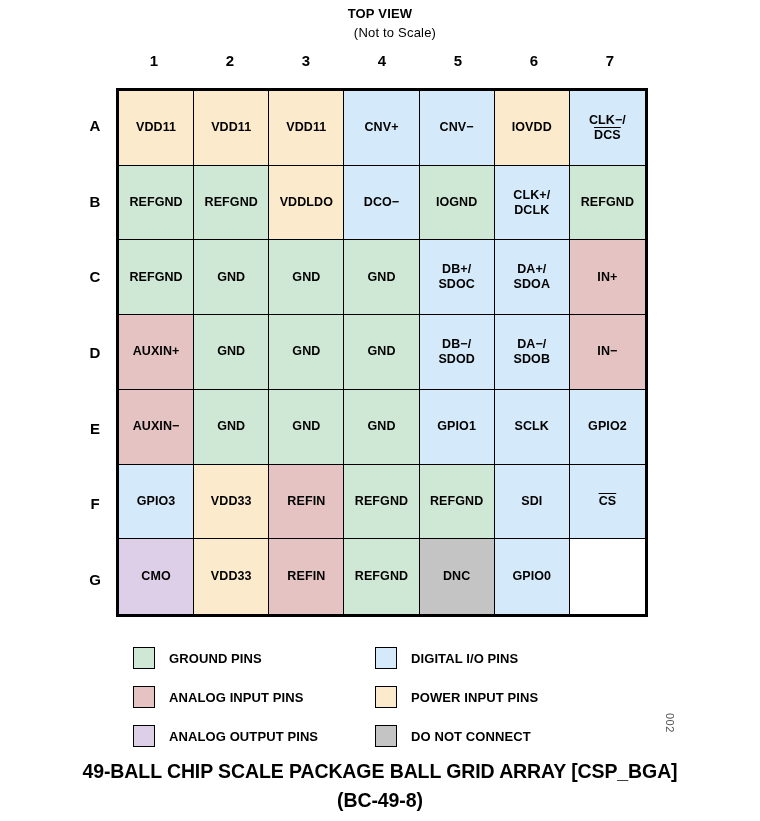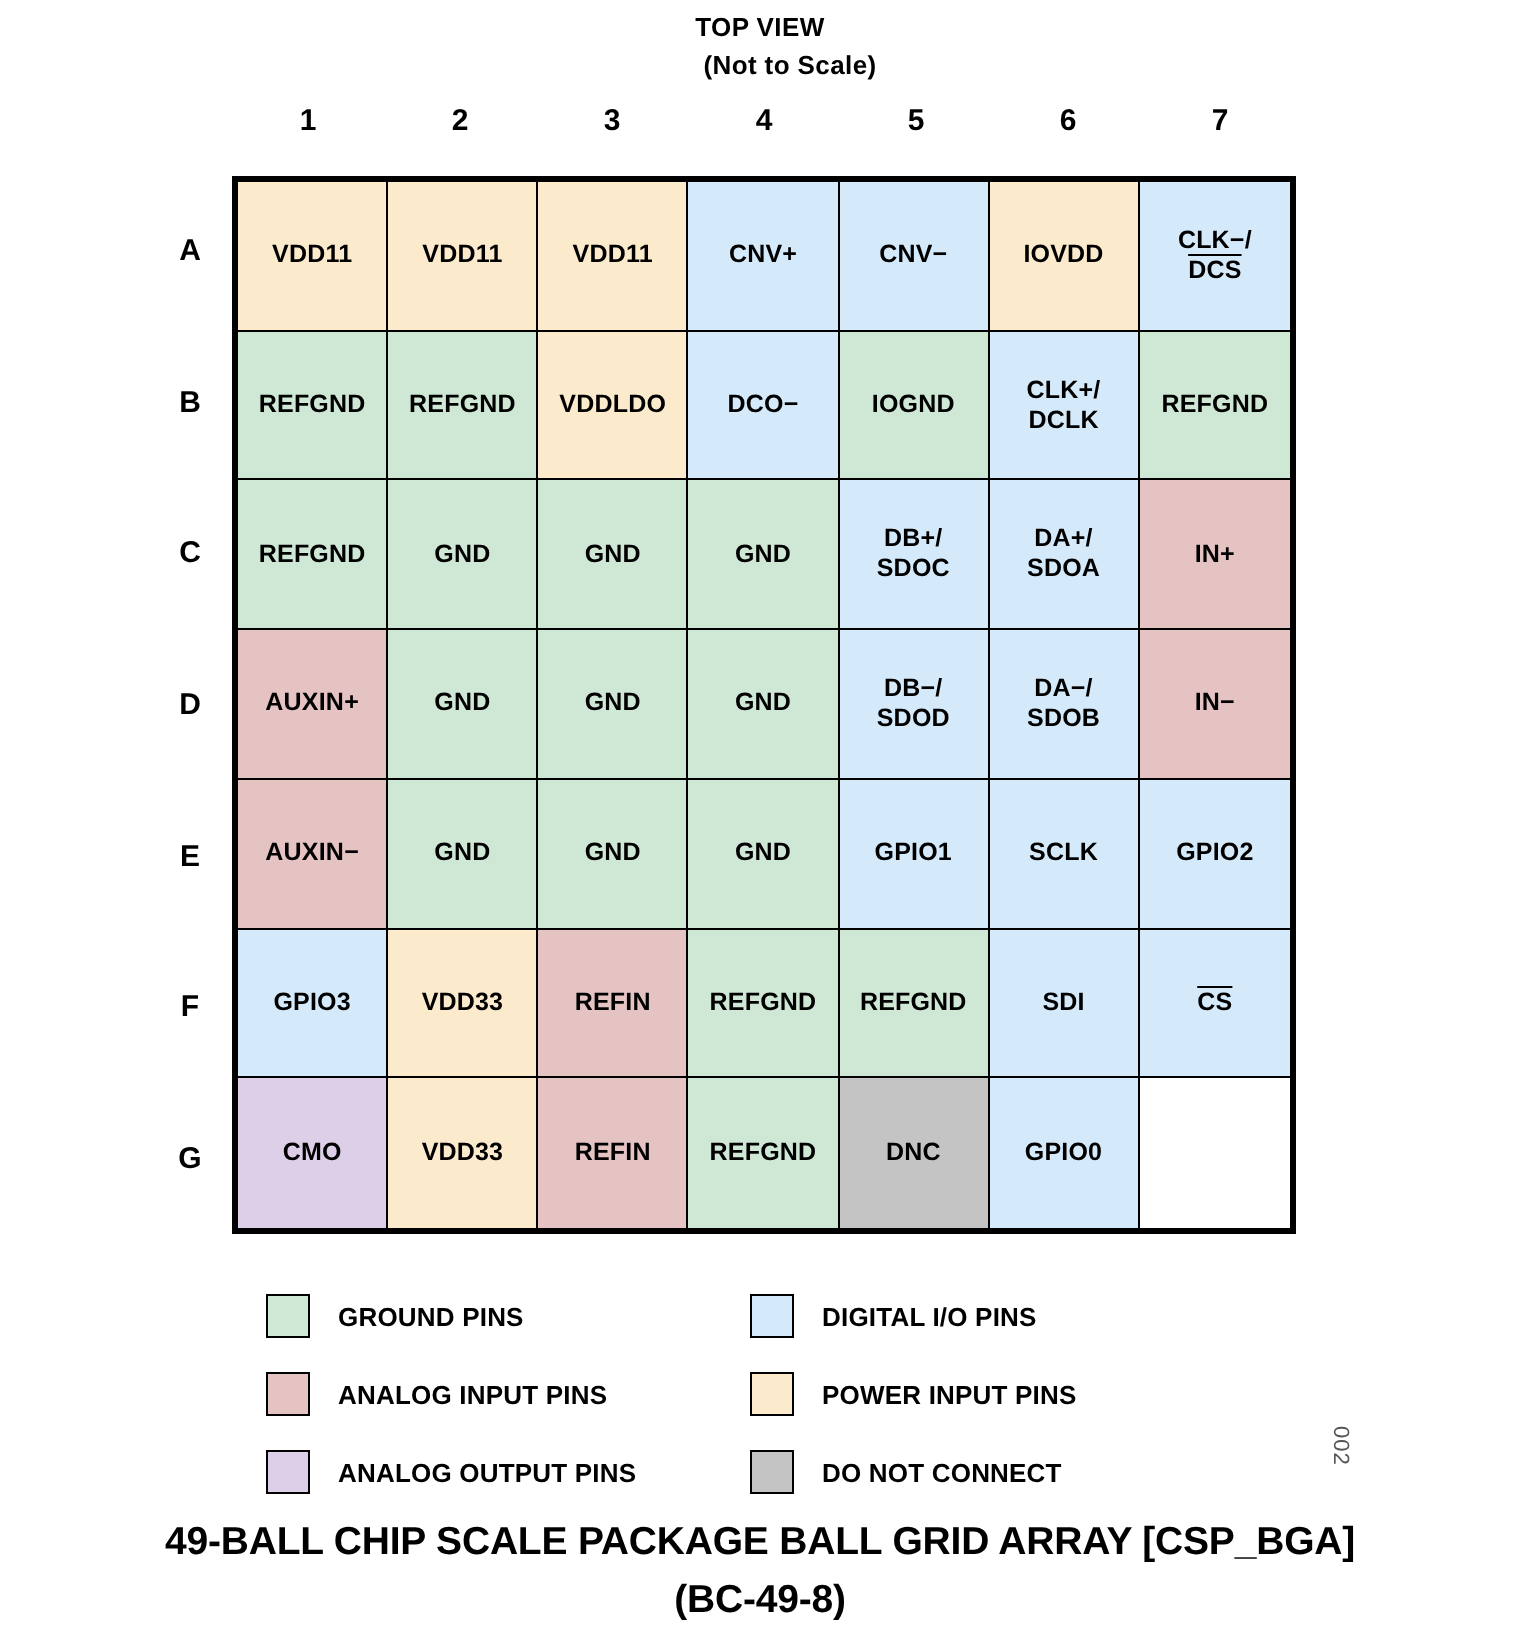--- a/index.html
+++ b/index.html
@@ -22,21 +22,21 @@
     left: 0;
     top: 4px;
     width: 760px;
     text-align: center;
     font-size: 13px;
     font-weight: bold;
     line-height: 19px;
     letter-spacing: 0.2px;
   }
   #view-title .line2 {
-    font-weight: bold;
+    font-weight: normal;
     margin-left: 30px;
   }
 
   
   #bga-area {
     position: absolute;
     left: 116px;
     top: 88px;
     width: 628px;
     height: 529px;

